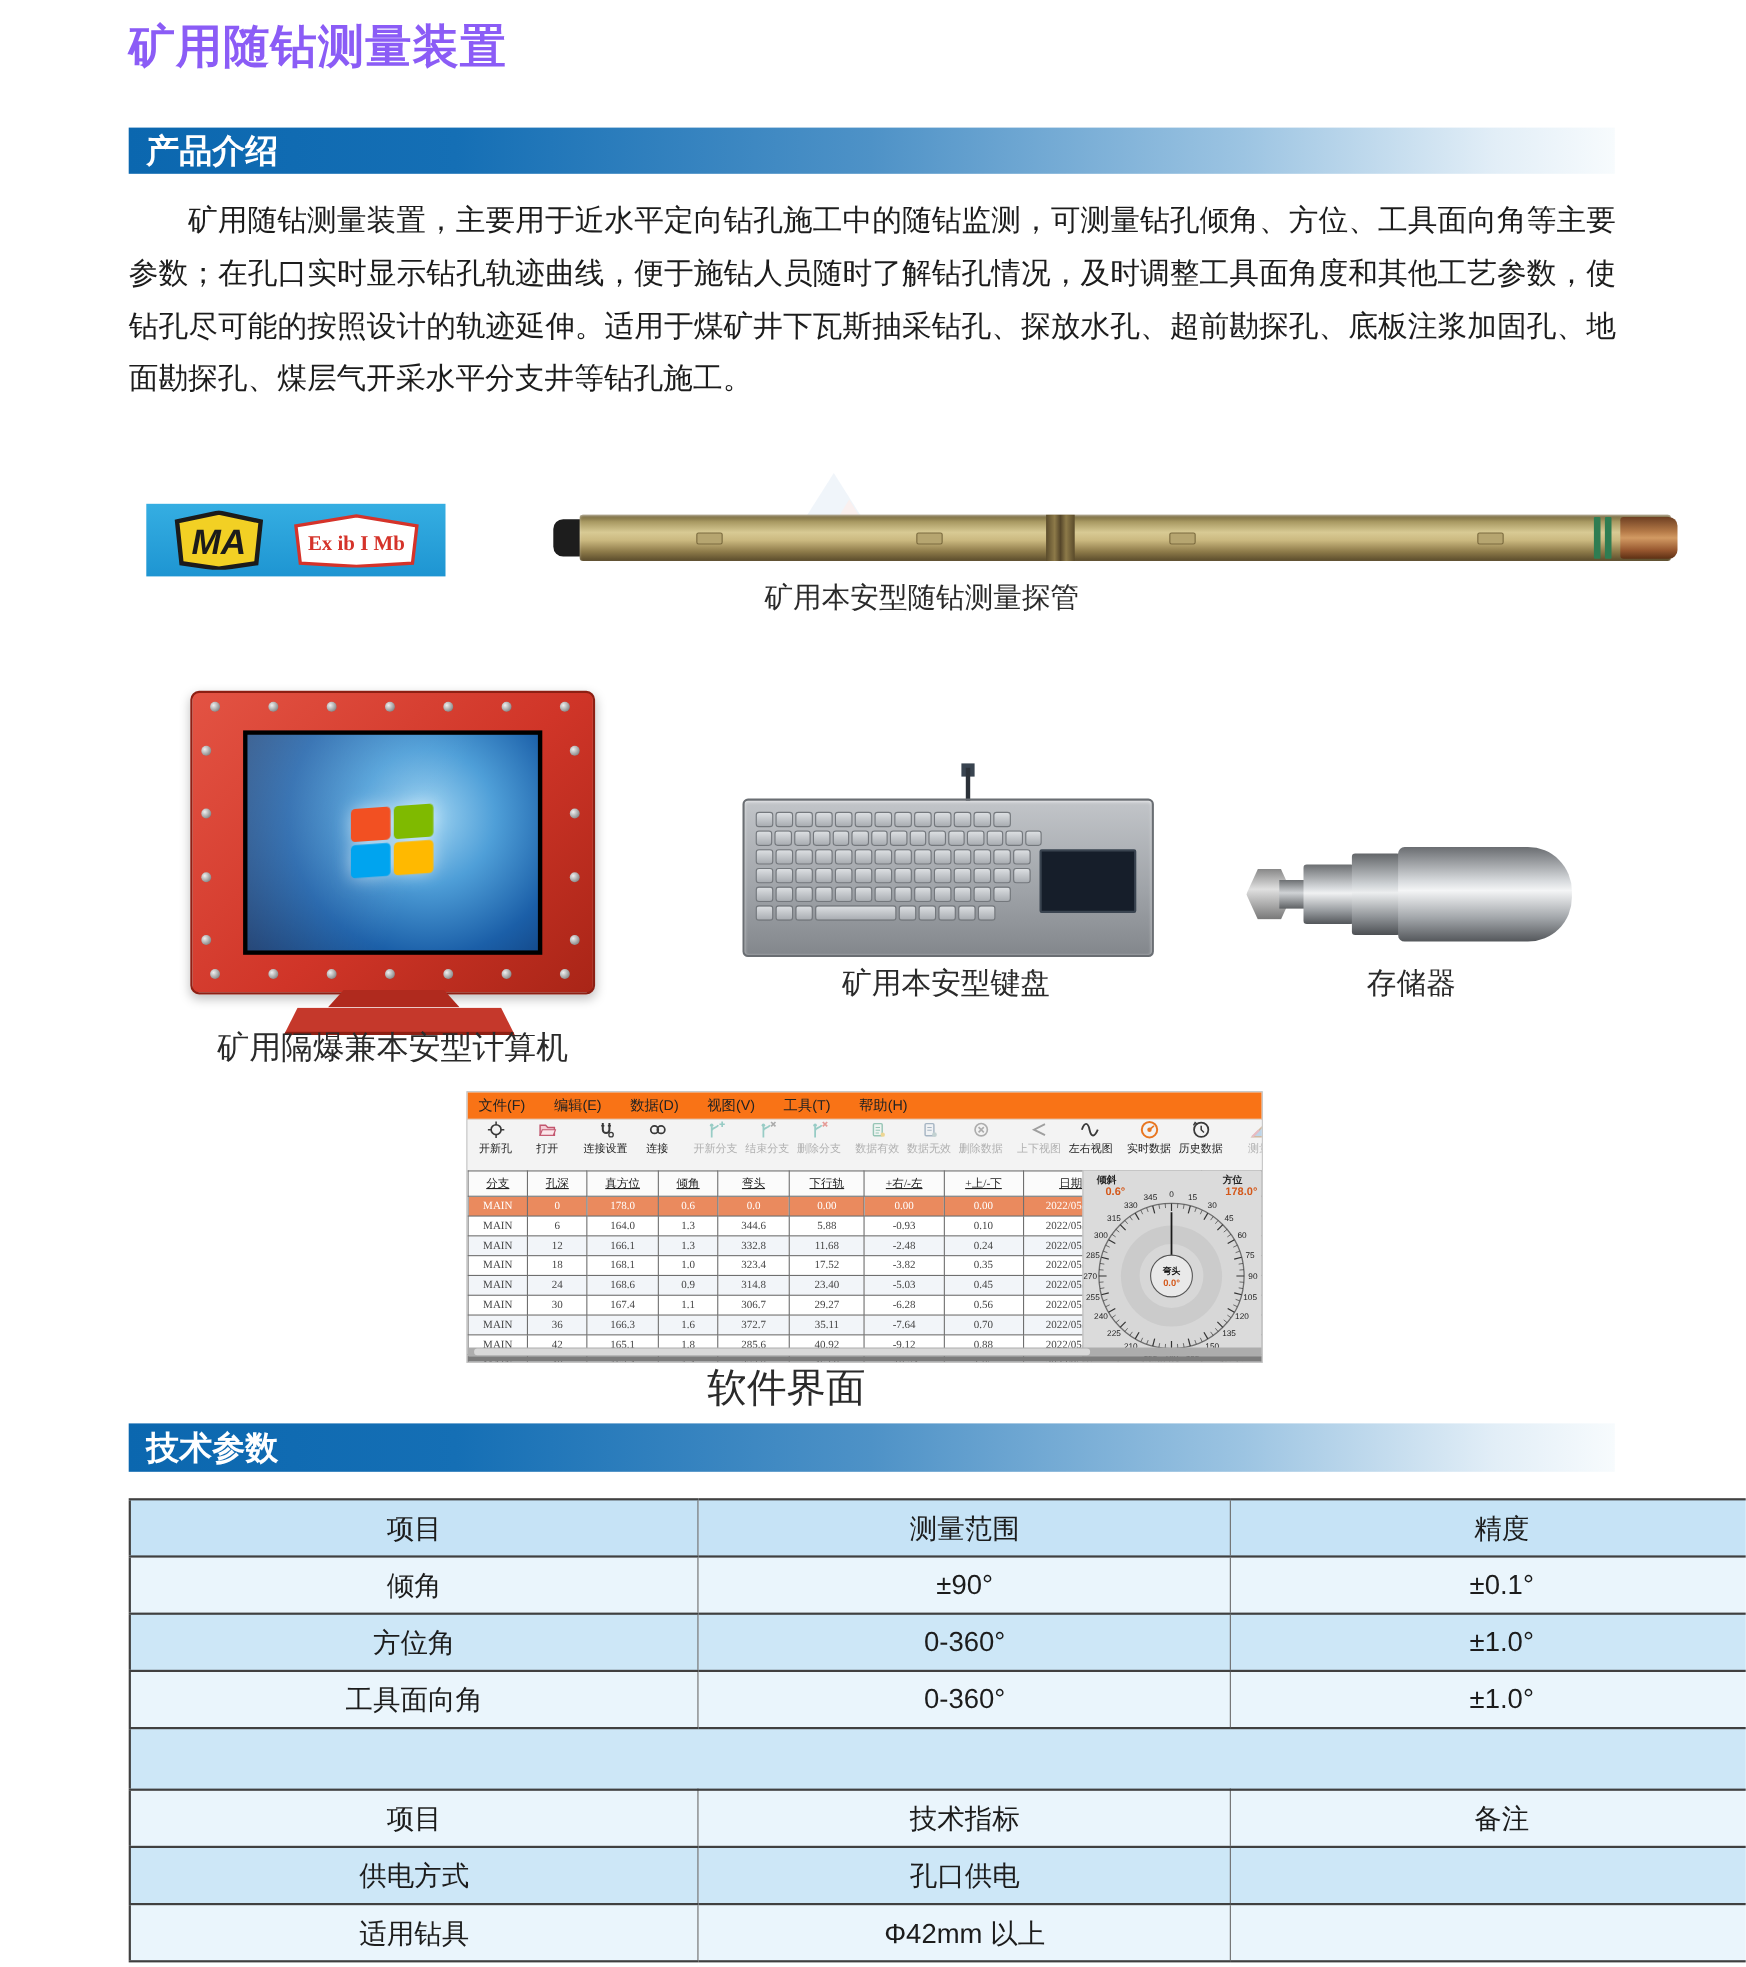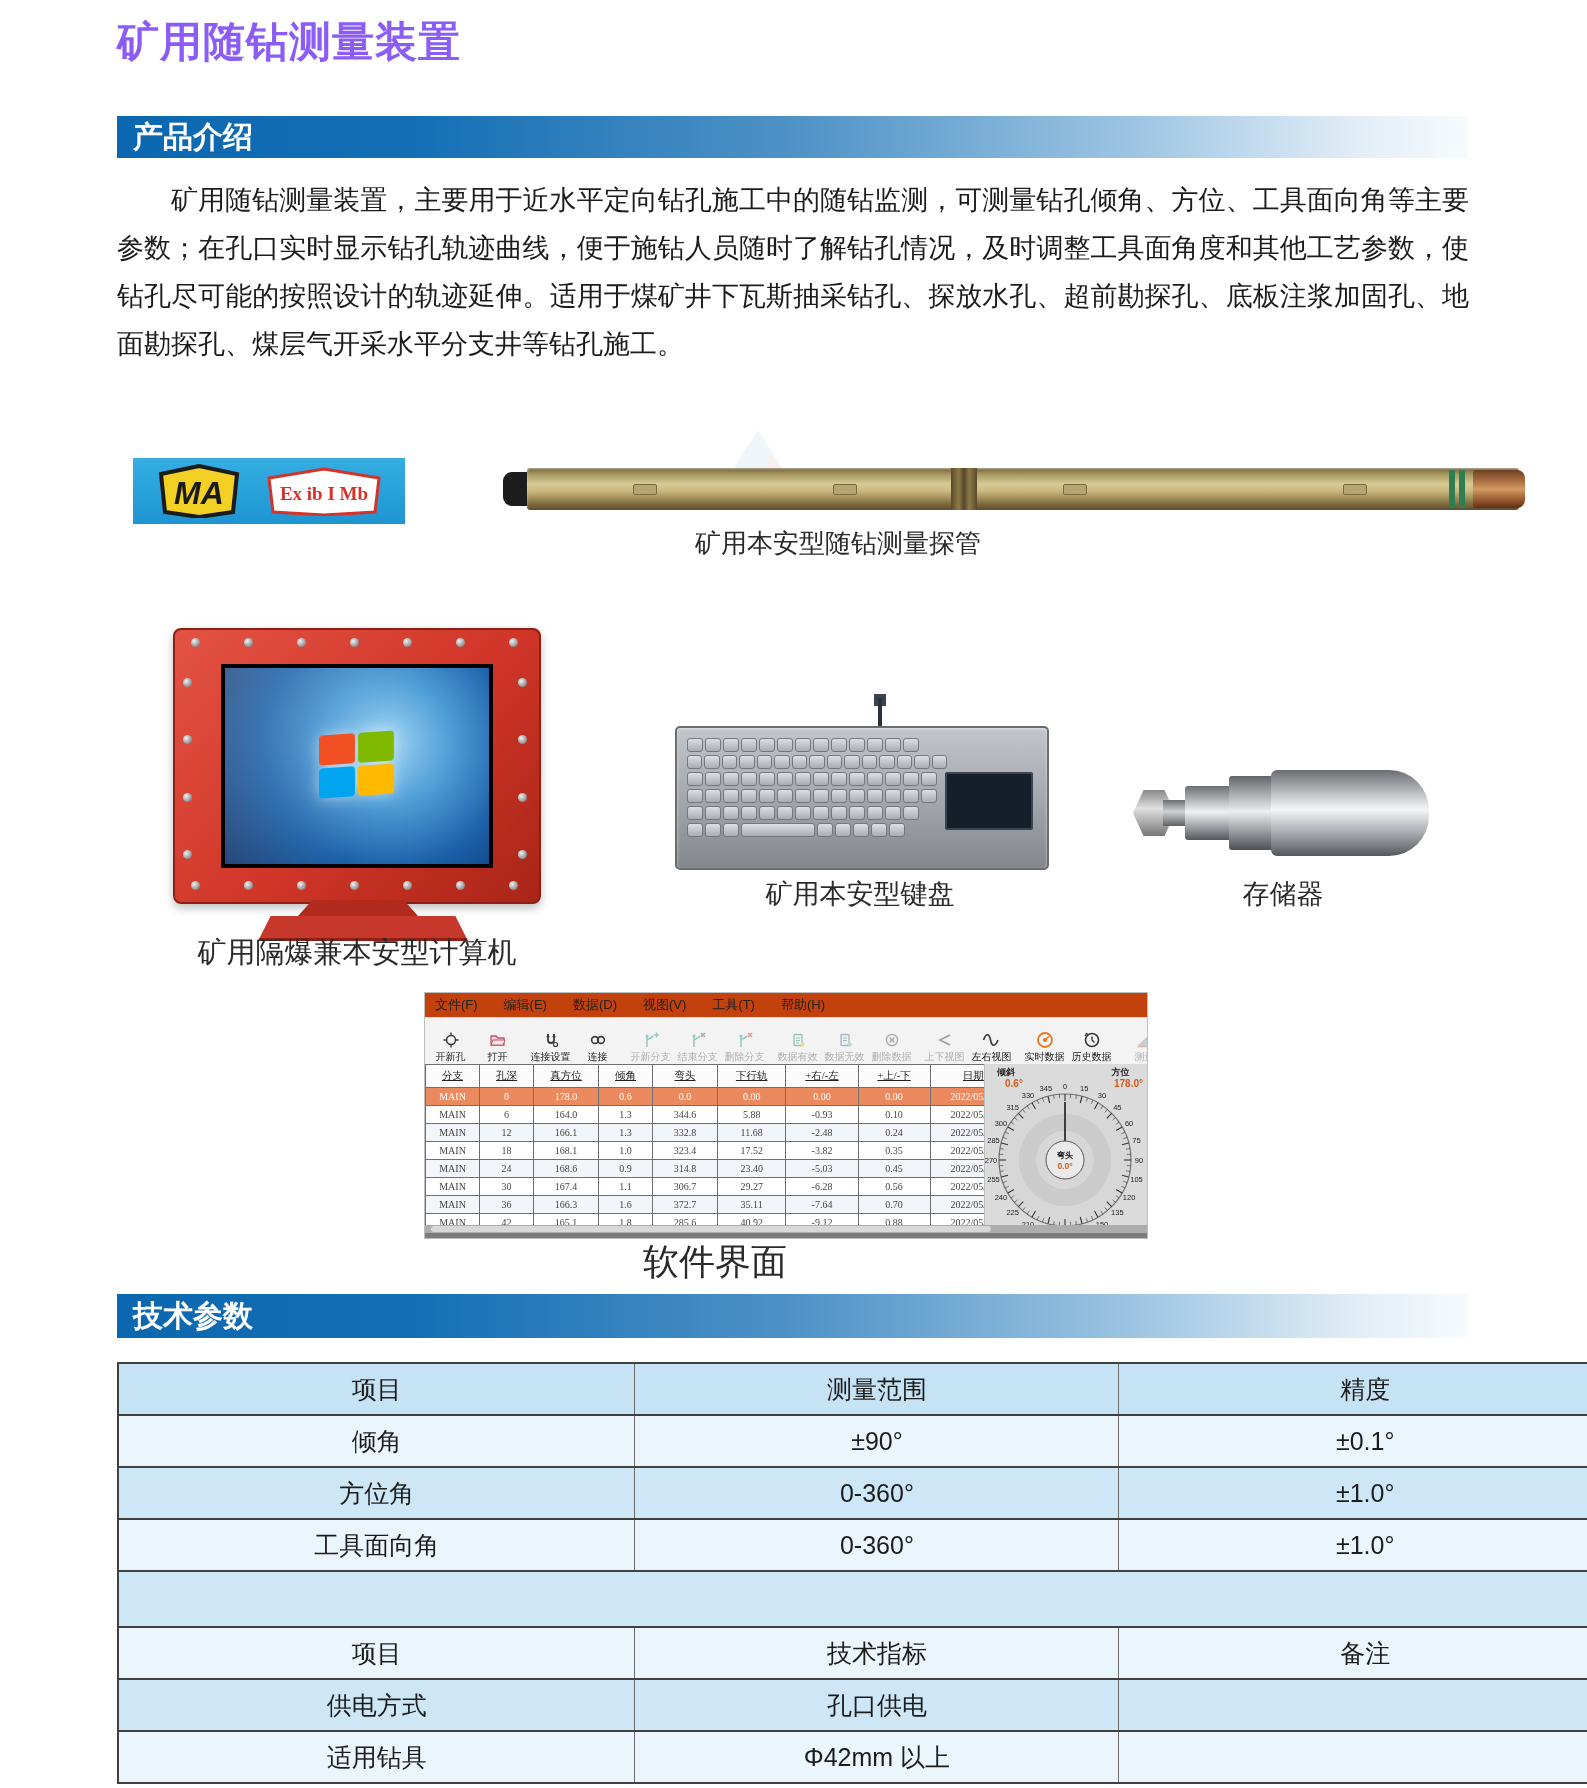--- a/index.html
+++ b/index.html
@@ -82,26 +82,26 @@
   .st-collar{position:absolute;left:52px;top:22px;width:46px;height:54px;border-radius:3px;
       background:linear-gradient(180deg,#6c6f72,#d9dcdf 40%,#f0f1f2 48%,#979b9f 78%,#53565a);}
   .st-step{position:absolute;left:96px;top:12px;width:44px;height:74px;border-radius:3px;
       background:linear-gradient(180deg,#636669,#cfd3d6 38%,#eceeef 48%,#8f9397 78%,#4c4f53);}
   .st-body{position:absolute;left:138px;top:6px;width:158px;height:86px;border-radius:6px 40px 40px 6px;
       background:linear-gradient(180deg,#6a6d71 0%,#d5d8db 35%,#f4f5f6 46%,#a2a6aa 75%,#54575b 100%);}
 
   
   .software{left:424px;top:992px;width:722px;height:245px;background:#efefef;
       border:1px solid #bfbfbf;overflow:hidden;font-family:"Liberation Sans",sans-serif;}
-  .sw-menubar{height:24px;background:#c2410c;border-bottom:1px solid #dcdcdc;display:flex;
+  .sw-menubar{height:24px;background:#f97316;border-bottom:1px solid #dcdcdc;display:flex;
       align-items:center;padding-left:10px;}
   .sw-menu-item{font-size:13px;color:#222;margin-right:26px;}
   .sw-toolbar{height:46px;background:#f3f3f3;border-bottom:1px solid #d8d8d8;display:flex;
       align-items:stretch;padding-left:2px;}
-  .sw-tb-group{display:flex;align-items:flex-end;}
+  .sw-tb-group{display:flex;align-items:flex-start;}
   .sw-tb-sep{width:1px;background:#d2d2d2;margin:5px 3px;}
   .sw-tb-btn{width:47px;display:flex;flex-direction:column;align-items:center;justify-content:center;}
   .sw-tb-btn .ic{height:18px;display:flex;align-items:center;justify-content:center;}
   .sw-tb-btn .lb{font-size:10px;color:#222;white-space:nowrap;margin-top:1px;}
   .sw-tb-btn.disabled .lb{color:#b0b0b0;}
   .sw-tb-btn.disabled .ic{opacity:.45;}
   .sw-table{position:absolute;left:0;top:71px;width:722px;border-collapse:collapse;table-layout:fixed;
       font-family:"Liberation Serif",serif;background:#fff;}
   .sw-table th{font-size:10.5px;font-weight:normal;text-decoration:underline;color:#222;
       border:1px solid #6f6f6f;height:20px;background:#fbfbfb;overflow:hidden;white-space:nowrap;}

